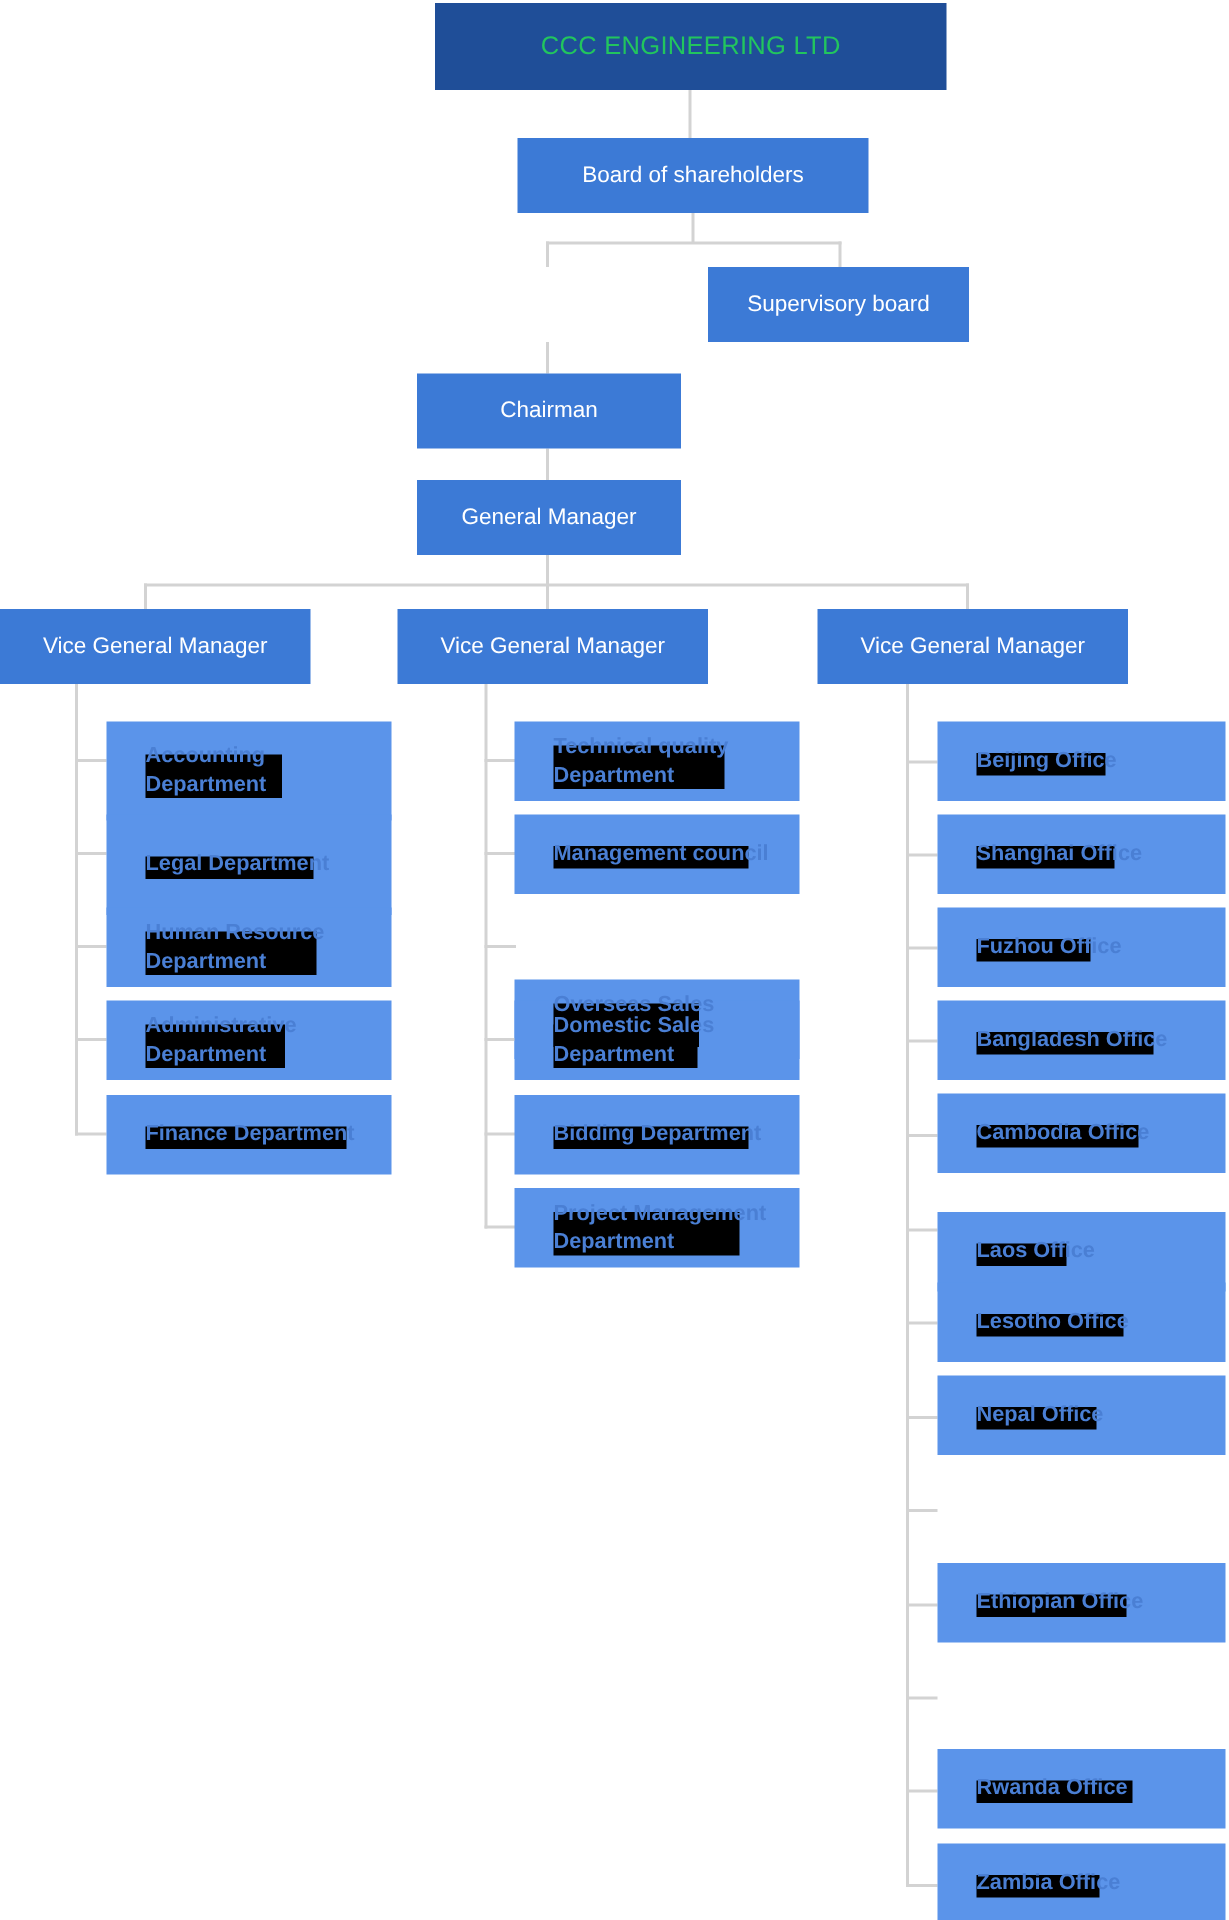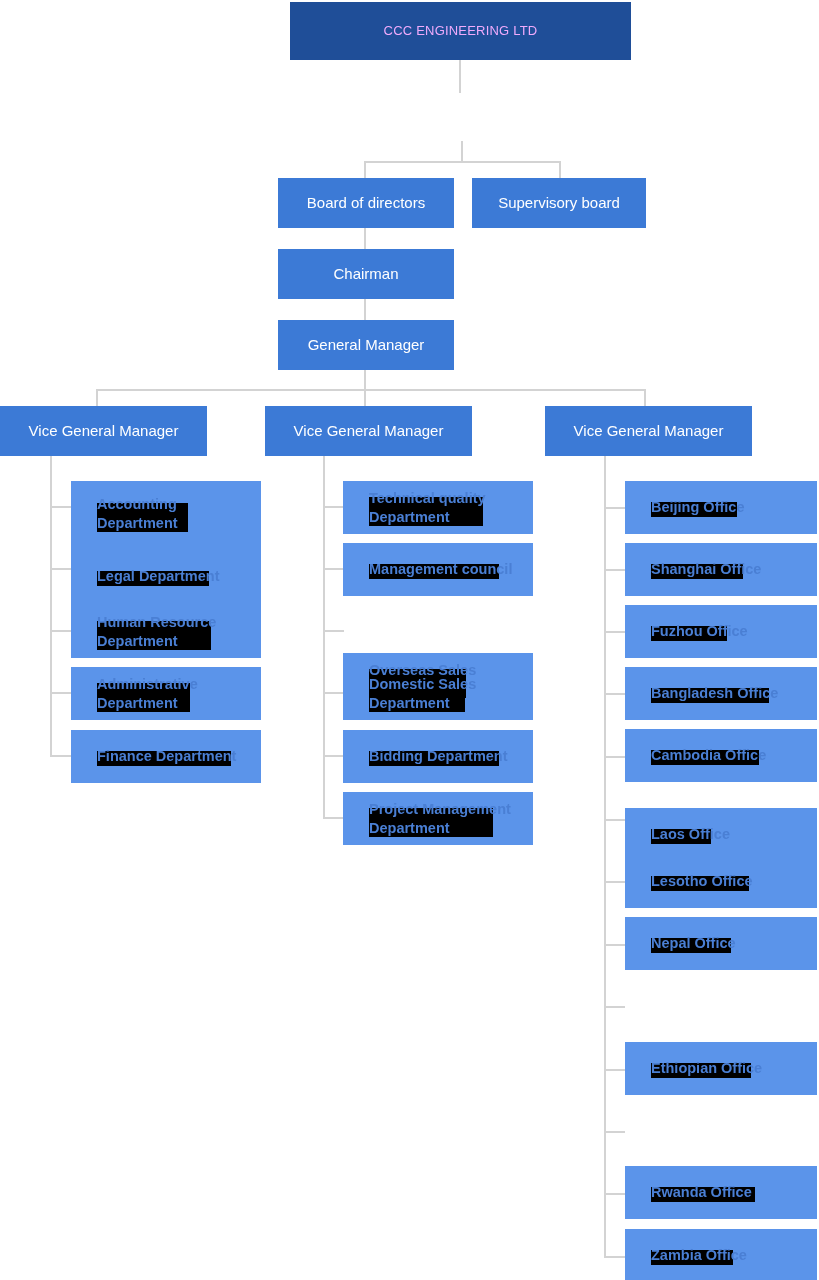--- a/index.html
+++ b/index.html
@@ -24,22 +24,22 @@
     display:flex;
     align-items:center;
     justify-content:center;
     text-align:center;
     line-height:1.22;
     white-space:pre-line;
   }
 
   
   .n-root{
-    background:#1f4e98; color:#f0abfc;
-    font-size:13px; letter-spacing:.2px;
+    background:#1f4e98; color:#22c55e;
+    font-size:17px; letter-spacing:.2px;
   }
   
   .n-exec{
     background:#3c7ad6; color:#ffffff;
     font-size:15px;
   }
 
   
   .n-leaf{
     background:#5b94ea;
@@ -95,24 +95,24 @@
   <div class="ln lnv" style="left:644px; top:389px; width:2px; height:18px;"></div>
 
   <div class="ln lnv" style="left:50px; top:455px; width:2px; height:302px;"></div>
   <div class="ln lnv" style="left:323px; top:455px; width:2px; height:364px;"></div>
   <div class="ln lnv" style="left:604px; top:455px; width:2px; height:801px;"></div>
 
   <div class="node n-root" style="left:290px; top:2px; width:341px; height:58px;">
     <span>CCC ENGINEERING LTD</span>
   </div>
 
-
-  <div class="node n-exec" style="left:278px; top:178px; width:176px; height:50px;">
-    <span>Board of directors</span>
-  </div>
+  <div class="node n-exec" style="left:345px; top:92px; width:234px; height:50px;">
+    <span>Board of shareholders</span>
+  </div>
+
 
   <div class="node n-exec" style="left:472px; top:178px; width:174px; height:50px;">
     <span>Supervisory board</span>
   </div>
 
   <div class="node n-exec" style="left:278px; top:249px; width:176px; height:50px;">
     <span>Chairman</span>
   </div>
 
   <div class="node n-exec" style="left:278px; top:320px; width:176px; height:50px;">

